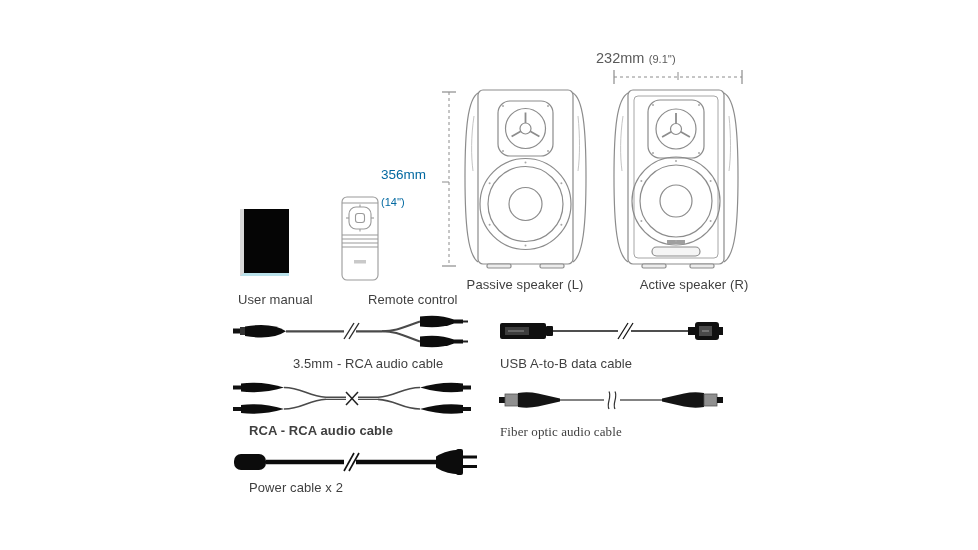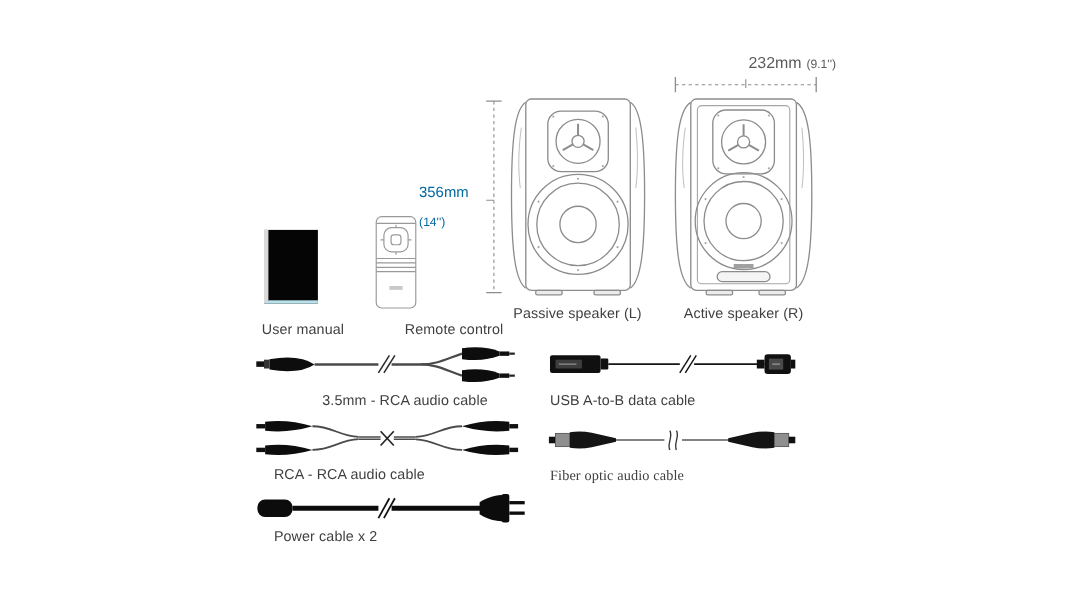--- a/index.html
+++ b/index.html
@@ -2,36 +2,36 @@
 <html><head>
 <meta charset="utf-8">
 <style>
   html,body{margin:0;padding:0;background:#ffffff;}
   #stage{position:relative;width:978px;height:550px;background:#ffffff;overflow:hidden;
          font-family:"Liberation Sans",sans-serif;color:#3f3f3f;}
   .abs{position:absolute;}
   .lbl{font-size:13px;color:#3f3f3f;letter-spacing:.1px;white-space:nowrap;}
   .center{text-align:center;}
   
-  .dim-w{left:596px;top:49px;width:164px;text-align:right;color:#5a5a5a;}
+  .dim-w{left:596px;top:49px;width:164px;text-align:left;color:#5a5a5a;}
   .dim-w .big{font-size:14.5px;}
   .dim-w .small{font-size:11px;}
   .dim-h{left:381px;top:167px;width:60px;color:#0369a1;line-height:1.25;}
   .dim-h .big{font-size:13.5px;display:block;}
   .dim-h .small{font-size:11px;display:block;margin-top:12px;}
   
   .cap-passive{left:456px;top:277px;width:138px;}
-  .cap-active{left:606px;top:277px;width:140px;}
+  .cap-active{left:624px;top:277px;width:140px;}
   
   .cap-manual{left:238px;top:292px;}
   .cap-remote{left:320px;top:292px;margin-left:48px;}
   
   .cap-aux{left:249px;top:356px;margin-left:44px;}
   .cap-usb{left:500px;top:356px;}
-  .cap-rcarca{left:249px;top:423px;}
+  .cap-rcarca{left:249px;top:423px;font-weight:bold;}
   .cap-fiber{left:500px;top:424px;font-family:Liberation Serif, serif;}
   .cap-power{left:249px;top:480px;}
   
   .manual{left:240px;top:209px;width:45px;height:64px;background:#050505;
           border-left:4px solid #d9d9d9;border-bottom:3px solid #b9e1ea;}
   svg{display:block;}
 </style>
 </head>
 <body>
 

